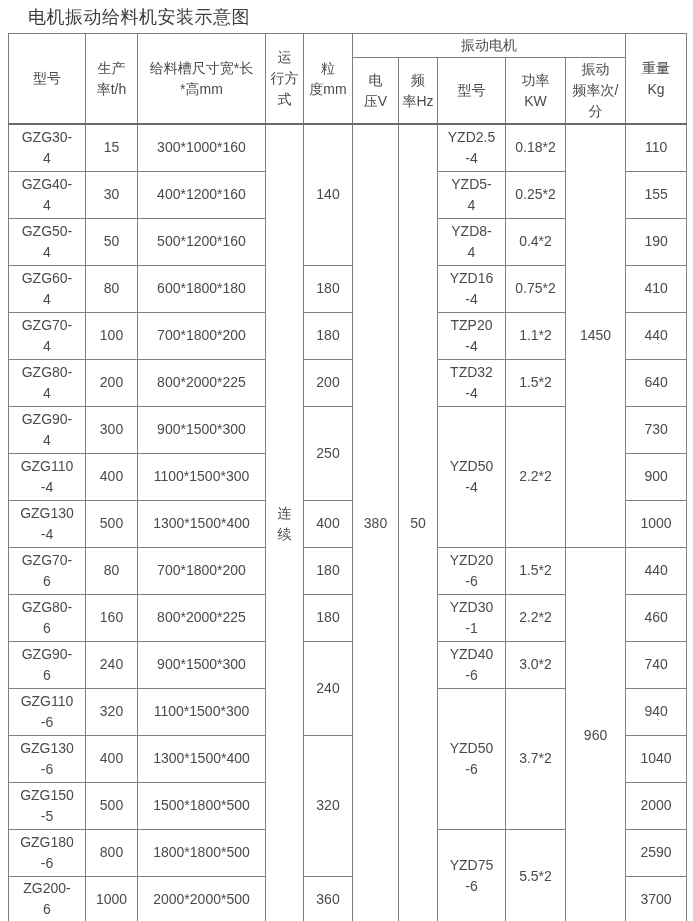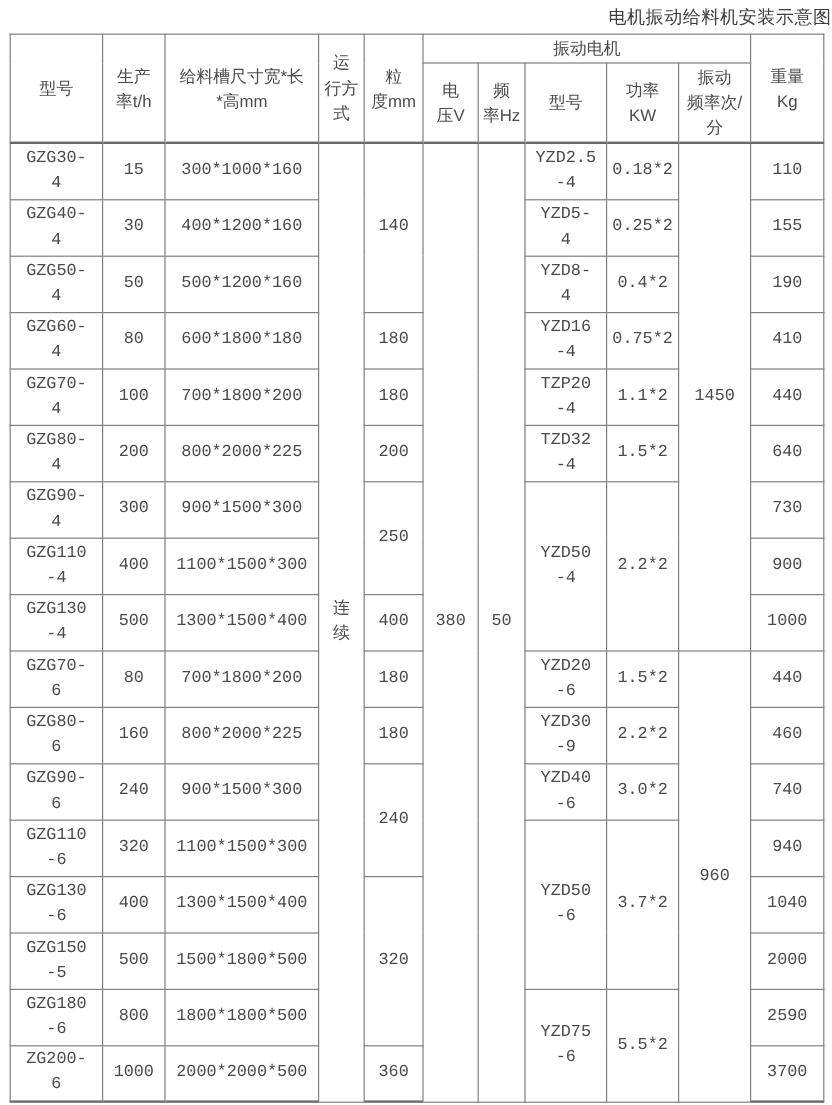--- a/index.html
+++ b/index.html
@@ -3,24 +3,23 @@
 <meta charset="utf-8">
 <style>
   html,body { margin:0; padding:0; background:#ffffff; }
   body {
     width:693px; height:921px; overflow:hidden;
     font-family:"Liberation Sans","DejaVu Sans",sans-serif;
     color:#4a4a4a;
   }
   .title {
     margin:5px 0 4px 28px;
-    font-size:15px;
+    font-size:18px;
     color:#3d3d3d;
     letter-spacing:0.5px;
-    text-align:right;
   }
   table.spec {
     margin-left:8px;
     border-collapse:collapse;
     table-layout:fixed;
     width:678px;
   }
   .spec th, .spec td {
     border:1px solid #7f7f7f;
     text-align:center;
@@ -30,21 +29,21 @@
     line-height:1.5;
     white-space:pre-line;
     padding:1px 2px;
     overflow:hidden;
   }
   .spec thead th { border-bottom-width:1px; }
   .spec thead tr.hr1 { height:23px; }
   .spec thead tr.hr2 { height:66px; }
   .spec thead th[rowspan] { border-bottom:2px solid #6a6a6a; }
   .spec thead tr.hr2 th { border-bottom:2px solid #6a6a6a; }
-  .spec tbody tr { height:47px;font-family:Liberation Mono, monospace; }
+  .spec tbody tr { height:47px; }
   .spec tbody tr:last-child td { border-bottom:2px solid #6a6a6a; }
 </style>
 </head>
 <body>
 
 <div class="page">
   <div class="title">电机振动给料机安装示意图</div>
 
   <table class="spec">
     <colgroup>
@@ -197,21 +196,21 @@
           <td rowspan="8">960</td>
           <td>440</td>
         </tr>
         <tr>
           <td>GZG80-
 6</td>
           <td>160</td>
           <td>800*2000*225</td>
           <td>180</td>
           <td>YZD30
--9</td>
+-1</td>
           <td>2.2*2</td>
           <td>460</td>
         </tr>
         <tr>
           <td>GZG90-
 6</td>
           <td>240</td>
           <td>900*1500*300</td>
           <td rowspan="2">240</td>
           <td>YZD40

